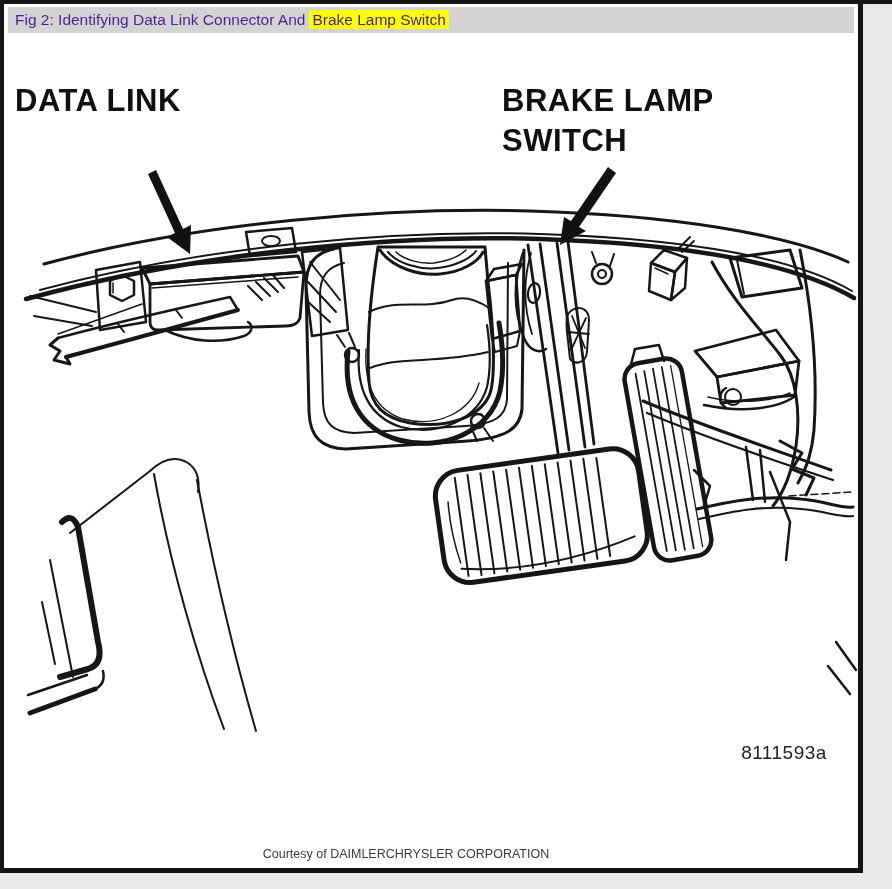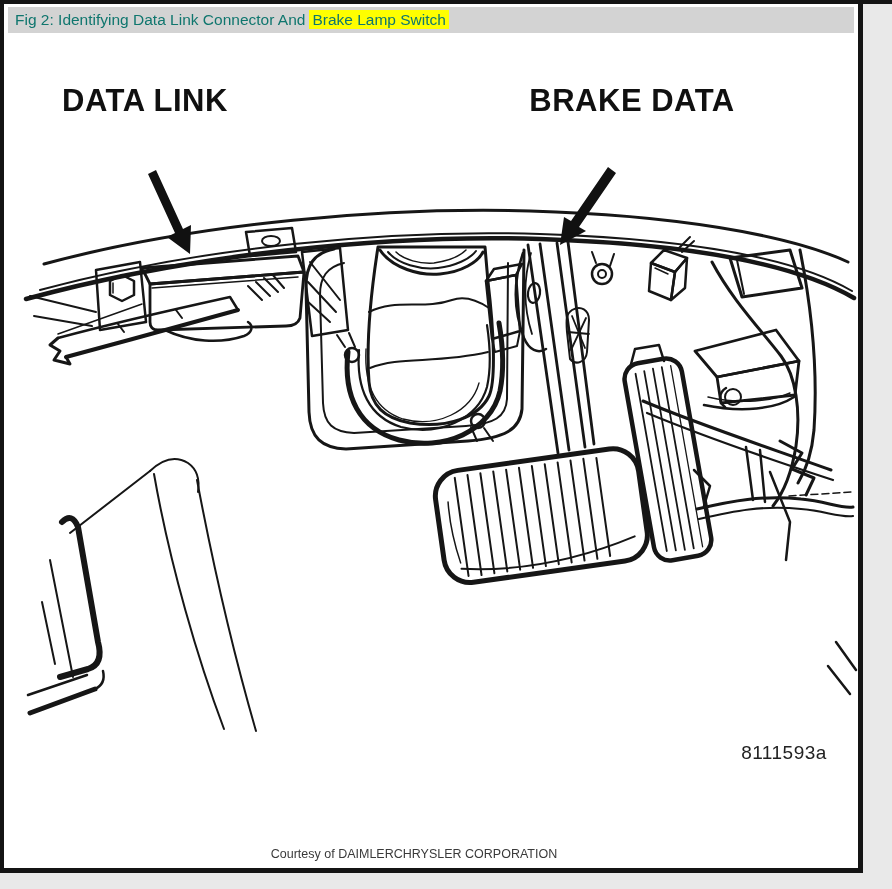--- a/index.html
+++ b/index.html
@@ -12,41 +12,41 @@
   .page{
     position:absolute;left:0;top:0;width:863px;height:873px;box-sizing:border-box;
     background:#ffffff;
     border-top:4px solid #141414;border-left:4px solid #141414;
     border-right:5px solid #141414;border-bottom:5px solid #141414;
     z-index:0;
   }
   .header-bar{
     position:absolute;left:4px;top:3px;width:846px;height:26px;
     background:#d3d3d3;
-    font-size:15.5px;line-height:26px;color:#0f766e;
+    font-size:15.5px;line-height:26px;color:#4c1d95;
     padding-left:7px;box-sizing:border-box;white-space:nowrap;
   }
   .hl{background:#ffff00;padding:1px 3px;margin-left:4px;}
   .art{position:absolute;left:0;top:0;width:892px;height:889px;z-index:1;pointer-events:none;}
   .art path,.art polyline,.art line,.art circle,.art ellipse,.art rect{
     stroke:#161616;fill:none;stroke-linecap:round;stroke-linejoin:round;
   }
   .lbl{
-    position:absolute;z-index:2;text-align:center;
+    position:absolute;z-index:2;
     font-weight:bold;font-size:31px;line-height:40px;color:#101010;
     letter-spacing:0.5px;white-space:nowrap;
   }
   .lbl-dlc{left:15px;top:81px;width:260px;}
   .lbl-bls{left:502px;top:81px;width:260px;}
   .fig-code{
     position:absolute;z-index:2;left:724px;top:742px;width:120px;text-align:center;
     font-size:19px;color:#222222;letter-spacing:0.5px;
   }
   .courtesy{
-    position:absolute;z-index:2;left:8px;top:847px;width:812px;text-align:center;
+    position:absolute;z-index:2;left:0;top:847px;width:812px;text-align:center;
     font-size:12.5px;color:#3a3a3a;
   }
 </style>
 </head>
 <body>
 
 <div class="top-strip"></div>
 
 <div class="page">
   <div class="header-bar">
@@ -201,16 +201,17 @@
   <g>
     <polygon points="148,174 156,170 183,229 191,225 190,254 167,237 175,233" fill="#111111" stroke="none"></polygon>
     <polygon points="608,167 616,173 579,227 586,231 560,245 564,217 571,221" fill="#111111" stroke="none"></polygon>
   </g>
 </svg>
 
 <div class="lbl lbl-dlc">
   <div>DATA LINK</div>
 </div>
 <div class="lbl lbl-bls">
-  <div>BRAKE DATA</div>
+  <div>BRAKE LAMP</div>
+  <div>SWITCH</div>
 </div>
 <div class="fig-code">8111593a</div>
 <div class="courtesy">Courtesy of DAIMLERCHRYSLER CORPORATION</div>
 
 </body></html>

